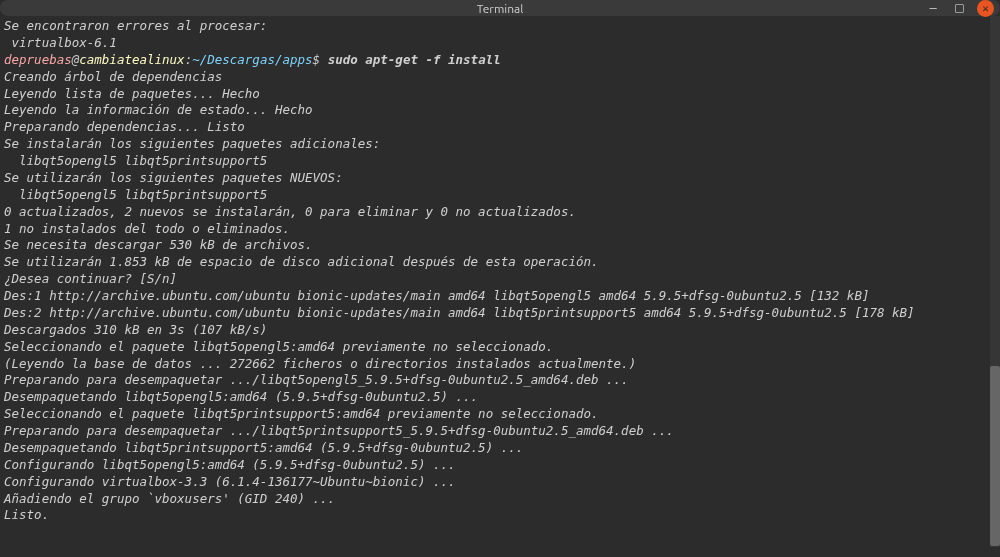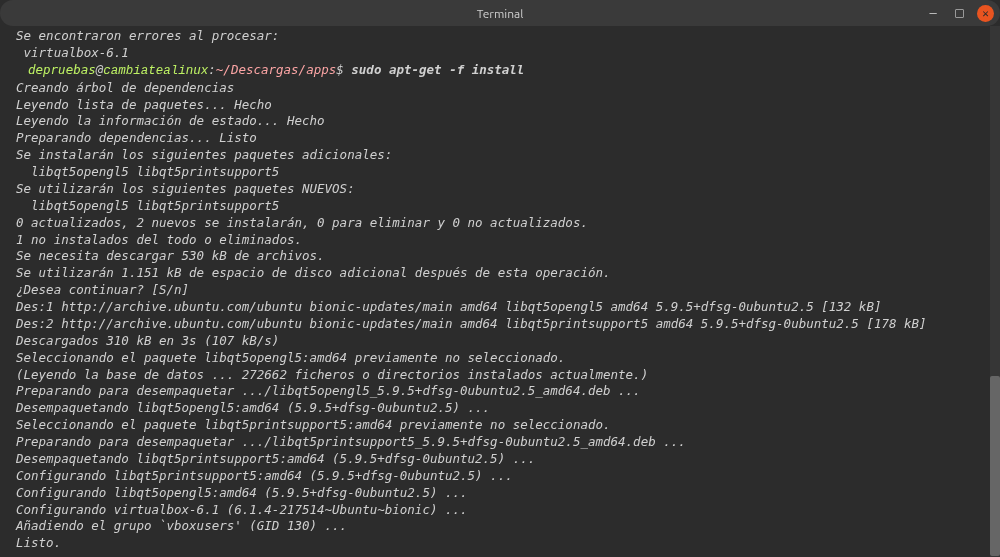--- a/index.html
+++ b/index.html
@@ -10,21 +10,21 @@
     body {
       width: 1000px;
       height: 557px;
       background: #2c2c2c;
       font-family: 'DejaVu Sans Mono', 'Ubuntu Mono', monospace;
       font-size: 12.5px;
       overflow: hidden;
       font-style: italic;
     }
     .titlebar {
-      height: 26px;
+      height: 16px;
       background: #3a3a3a;
       display: flex;
       align-items: center;
       position: relative;
       font-style: normal;
       border-radius: 13px;
     }
     .title {
       position: absolute;
       left: 50%;
@@ -62,21 +62,21 @@
       width: 17px;
       height: 17px;
       border-radius: 50%;
       background: #e95420;
       color: #2c2c2c;
       font-size: 11px;
       font-weight: bold;
       font-style: normal;
     }
     .terminal-body {
-      padding: 2px 16px;
+      padding: 2px 4px;
       color: #d0d0d0;
       line-height: 1.35;
       position: relative;
       height: calc(100% - 26px);
     }
     .scrollbar {
       position: absolute;
       right: 0;
       top: 0;
       width: 10px;
@@ -89,25 +89,25 @@
       width: 10px;
       height: 180px;
       top: 350px;
       background: rgba(150,150,150,0.5);
       border-radius: 2px;
     }
     .line {
       white-space: pre;
       color: #d0d0d0;
     }
-    .user { color: #bef264; margin-left: 12px; }
+    .user { color: #fca5a5; }
     .at { color: #d0d0d0; }
-    .host { color: #bef264; font-family: Liberation Mono, monospace; }
+    .host { color: #fef9c3; }
     .colon { color: #d0d0d0; }
-    .path { color: #fca5a5; }
+    .path { color: #7dd3fc; }
     .dollar { color: #d0d0d0; }
     .cmd { color: #d0d0d0; font-weight: bold; }
     .blank { height: 17px; }
   </style>
 </head>
 <body>
 
 <div class="titlebar">
   <div class="title">Terminal</div>
   <div class="window-controls">
@@ -127,35 +127,34 @@
   <div class="line">Leyendo lista de paquetes... Hecho</div>
   <div class="line">Leyendo la información de estado... Hecho</div>
   <div class="line">Preparando dependencias... Listo</div>
   <div class="line">Se instalarán los siguientes paquetes adicionales:</div>
   <div class="line">  libqt5opengl5 libqt5printsupport5</div>
   <div class="line">Se utilizarán los siguientes paquetes NUEVOS:</div>
   <div class="line">  libqt5opengl5 libqt5printsupport5</div>
   <div class="line">0 actualizados, 2 nuevos se instalarán, 0 para eliminar y 0 no actualizados.</div>
   <div class="line">1 no instalados del todo o eliminados.</div>
   <div class="line">Se necesita descargar 530 kB de archivos.</div>
-  <div class="line">Se utilizarán 1.151 kB de espacio de disco adicional después de esta operación.</div>
+  <div class="line">Se utilizarán 1.853 kB de espacio de disco adicional después de esta operación.</div>
   <div class="line">¿Desea continuar? [S/n]</div>
   <div class="line">Des:1 http://archive.ubuntu.com/ubuntu bionic-updates/main amd64 libqt5opengl5 amd64 5.9.5+dfsg-0ubuntu2.5 [132 kB]</div>
   <div class="line">Des:2 http://archive.ubuntu.com/ubuntu bionic-updates/main amd64 libqt5printsupport5 amd64 5.9.5+dfsg-0ubuntu2.5 [178 kB]</div>
   <div class="line">Descargados 310 kB en 3s (107 kB/s)</div>
   <div class="line">Seleccionando el paquete libqt5opengl5:amd64 previamente no seleccionado.</div>
   <div class="line">(Leyendo la base de datos ... 272662 ficheros o directorios instalados actualmente.)</div>
   <div class="line">Preparando para desempaquetar .../libqt5opengl5_5.9.5+dfsg-0ubuntu2.5_amd64.deb ...</div>
   <div class="line">Desempaquetando libqt5opengl5:amd64 (5.9.5+dfsg-0ubuntu2.5) ...</div>
   <div class="line">Seleccionando el paquete libqt5printsupport5:amd64 previamente no seleccionado.</div>
   <div class="line">Preparando para desempaquetar .../libqt5printsupport5_5.9.5+dfsg-0ubuntu2.5_amd64.deb ...</div>
   <div class="line">Desempaquetando libqt5printsupport5:amd64 (5.9.5+dfsg-0ubuntu2.5) ...</div>
-  <div class="line">Configurando libqt5printsupport5:amd64 (5.9.5+dfsg-0ubuntu2.5) ...</div>
   <div class="line">Configurando libqt5opengl5:amd64 (5.9.5+dfsg-0ubuntu2.5) ...</div>
-  <div class="line">Configurando virtualbox-6.1 (6.1.4-217514~Ubuntu~bionic) ...</div>
-  <div class="line">Añadiendo el grupo `vboxusers' (GID 130) ...</div>
+  <div class="line">Configurando virtualbox-3.3 (6.1.4-136177~Ubuntu~bionic) ...</div>
+  <div class="line">Añadiendo el grupo `vboxusers' (GID 240) ...</div>
   <div class="line">Listo.</div>
   <div class="blank"></div>
 
   <div class="scrollbar">
     <div class="scroll-thumb"></div>
   </div>
 </div>
 
 </body></html>

